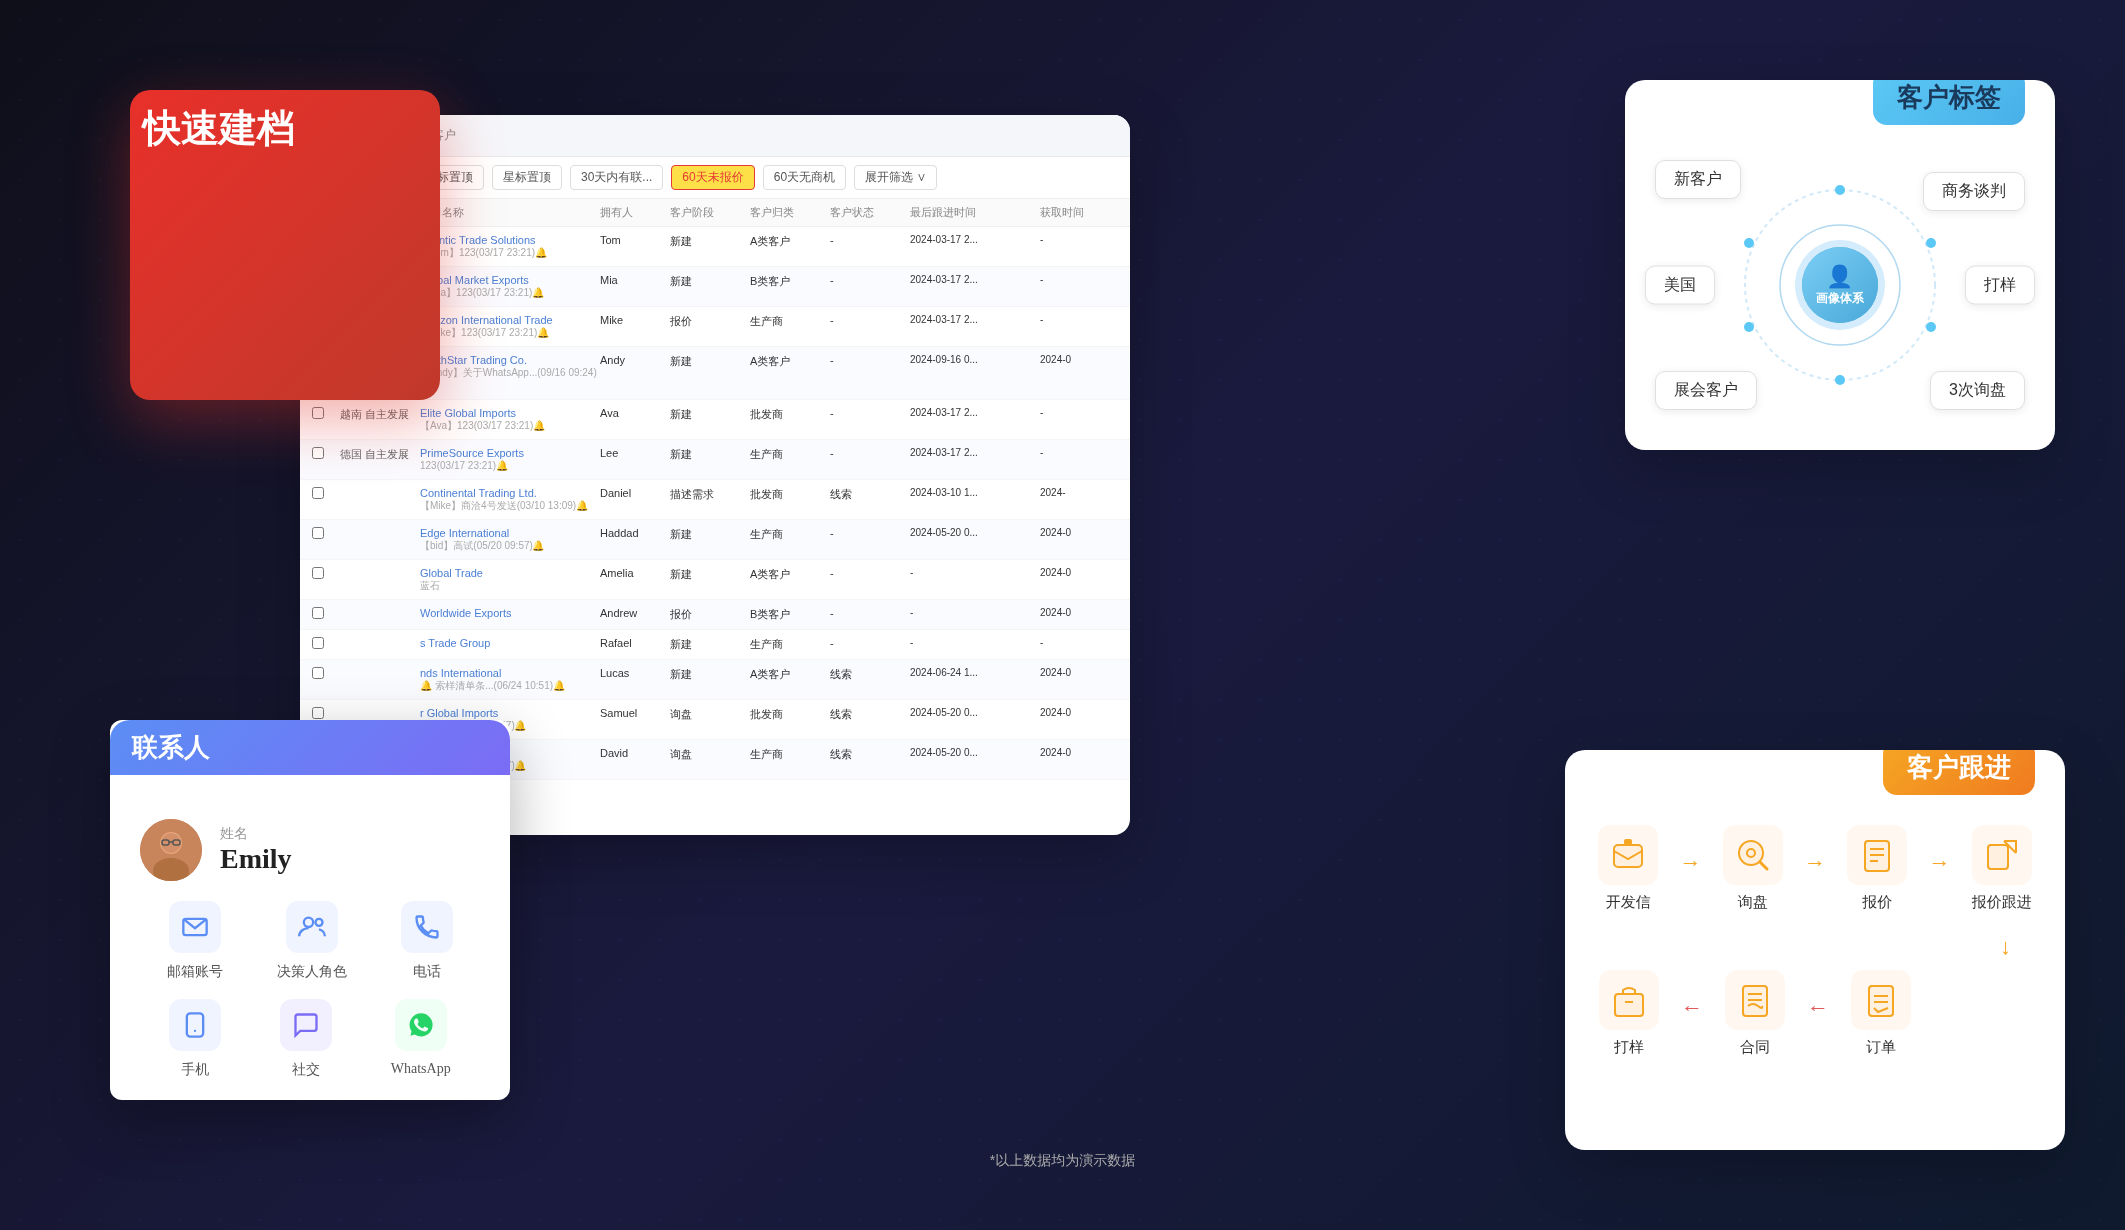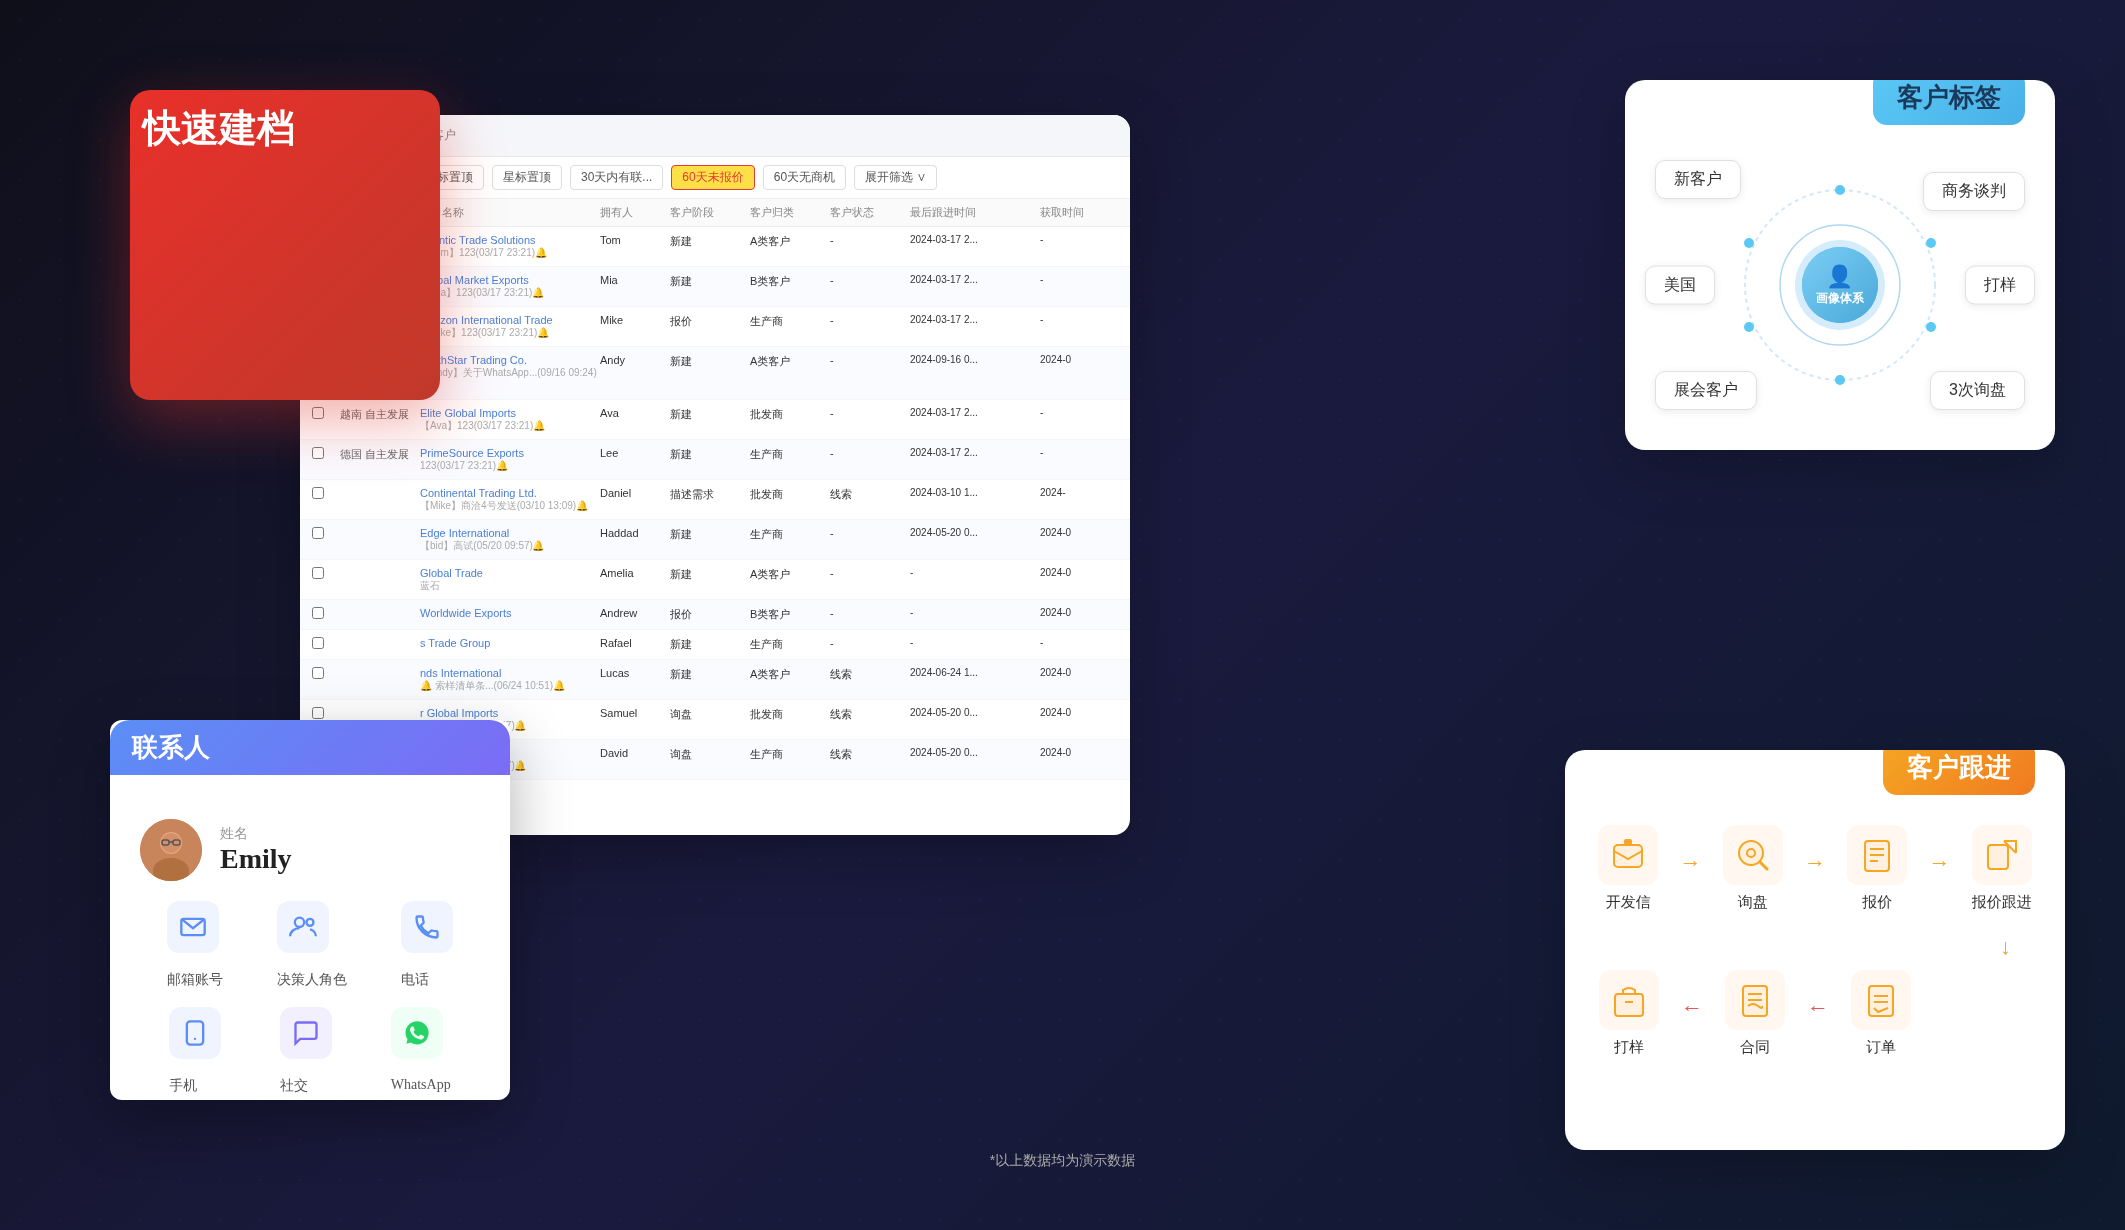--- a/index.html
+++ b/index.html
@@ -120,22 +120,22 @@
     .contact-name-block .label { font-size: 14px; color: #999; }
     .contact-name-block .name { font-size: 28px; font-weight: 700; color: #222; }
     .contact-icons-row {
       display: flex;
       justify-content: space-around;
       margin-bottom: 18px;
     }
     .contact-icon-item {
       display: flex;
       flex-direction: column;
-      align-items: flex-start;
-      gap: 18px;
+      align-items: center;
+      gap: 10px;
     }
     .contact-icon-item .icon-box {
       width: 52px; height: 52px;
       background: #f0f4ff;
       border-radius: 12px;
       display: flex;
       align-items: center;
       justify-content: center;
       font-size: 26px;
     }

